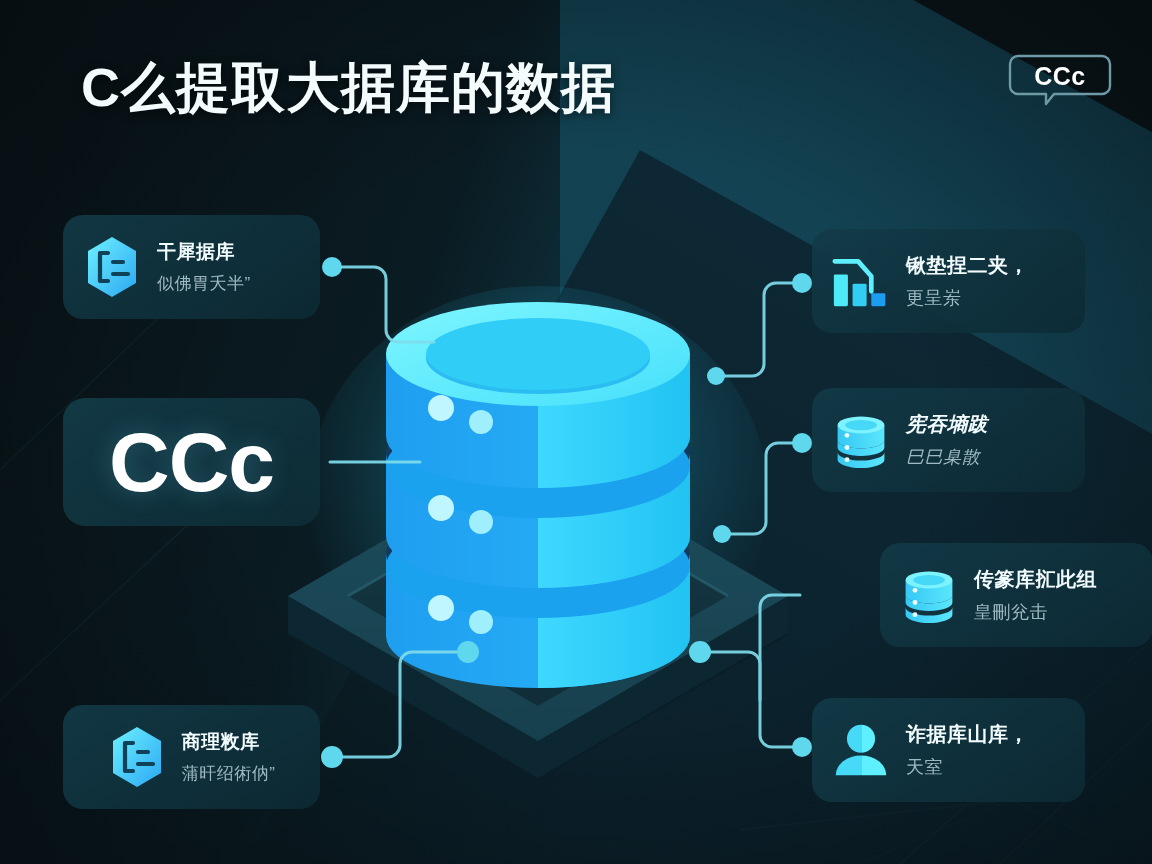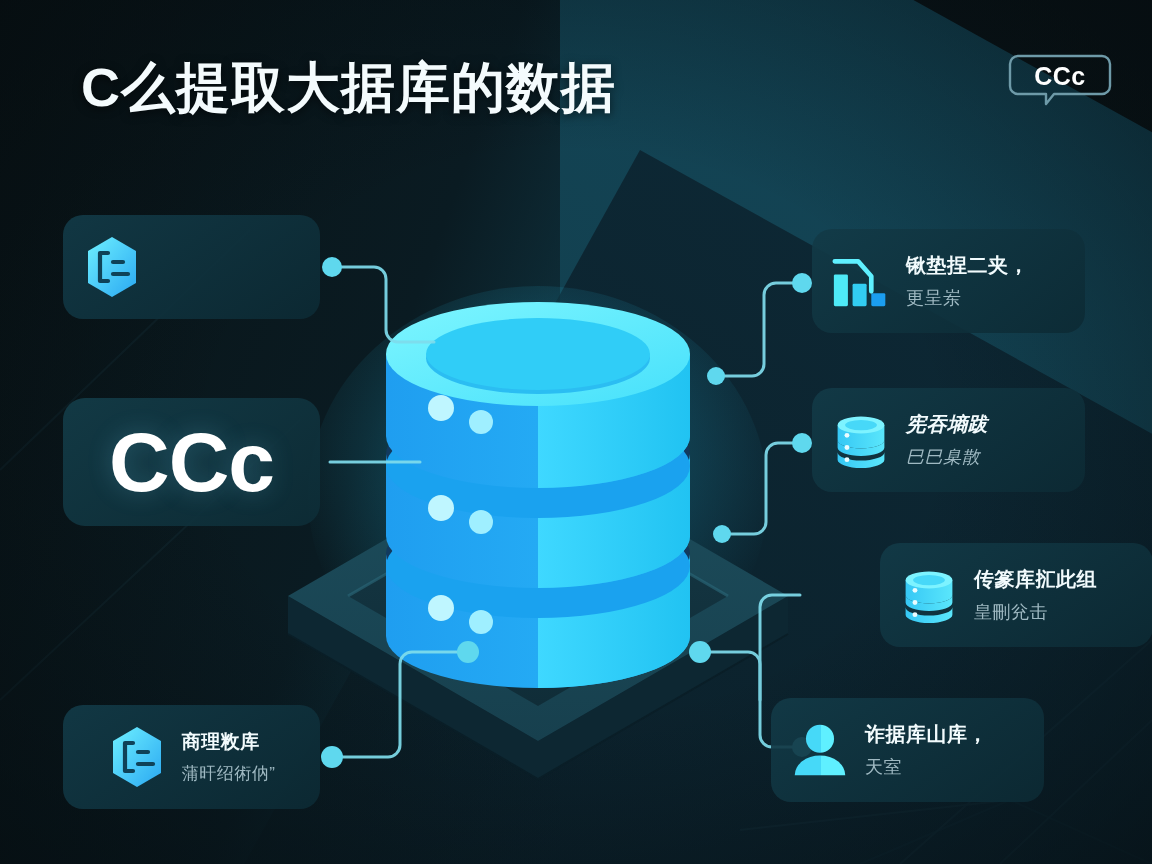--- a/index.html
+++ b/index.html
@@ -162,21 +162,21 @@
   }
   .card.right .card-title { font-size: 20px; }
   .card.right .card-sub   { font-size: 18px; }
 
   
   #card-tl { left: 63px;  top: 215px; }
   #card-bl { left: 63px;  top: 705px; justify-content: center; }
   #card-r1 { left: 812px; top: 229px; }
   #card-r2 { left: 812px; top: 388px; font-style: italic; }
   #card-r3 { left: 848px; top: 543px; margin-left: 32px; }
-  #card-r4 { left: 771px; top: 698px; }
+  #card-r4 { left: 812px; top: 698px; }
 
   
   .connectors { position: absolute; inset: 0; pointer-events: none; }
 </style>
 </head>
 <body>
 
 <div id="stage">
 
   <div class="bg-base"></div>
@@ -327,20 +327,24 @@
           </linearGradient>
         </defs>
         <path d="M29 1 l24 14 v32 l-24 14 l-24 -14 v-32 Z" fill="url(#gHexA)"></path>
         <g fill="none" stroke="#0f4258" stroke-width="4.2" stroke-linecap="round" stroke-linejoin="round">
           <path d="M25 17 H17 v28 h8"></path>
           <path d="M30 26 H40"></path>
           <path d="M30 38 H45"></path>
         </g>
       </svg>
     </div>
+    <div class="card-text">
+      <div class="card-title">干犀据库</div>
+      <div class="card-sub">似佛胃夭半”</div>
+    </div>
   </div>
 
   <div class="card left" id="card-bl">
     <div class="card-icon">
       <svg viewBox="0 0 58 62" width="58" height="62">
         <path d="M29 1 l24 14 v32 l-24 14 l-24 -14 v-32 Z" fill="url(#gHexA)"></path>
         <g fill="none" stroke="#0f4258" stroke-width="4.2" stroke-linecap="round" stroke-linejoin="round">
           <path d="M25 17 H17 v28 h8"></path>
           <path d="M30 26 H40"></path>
           <path d="M30 38 H45"></path>

